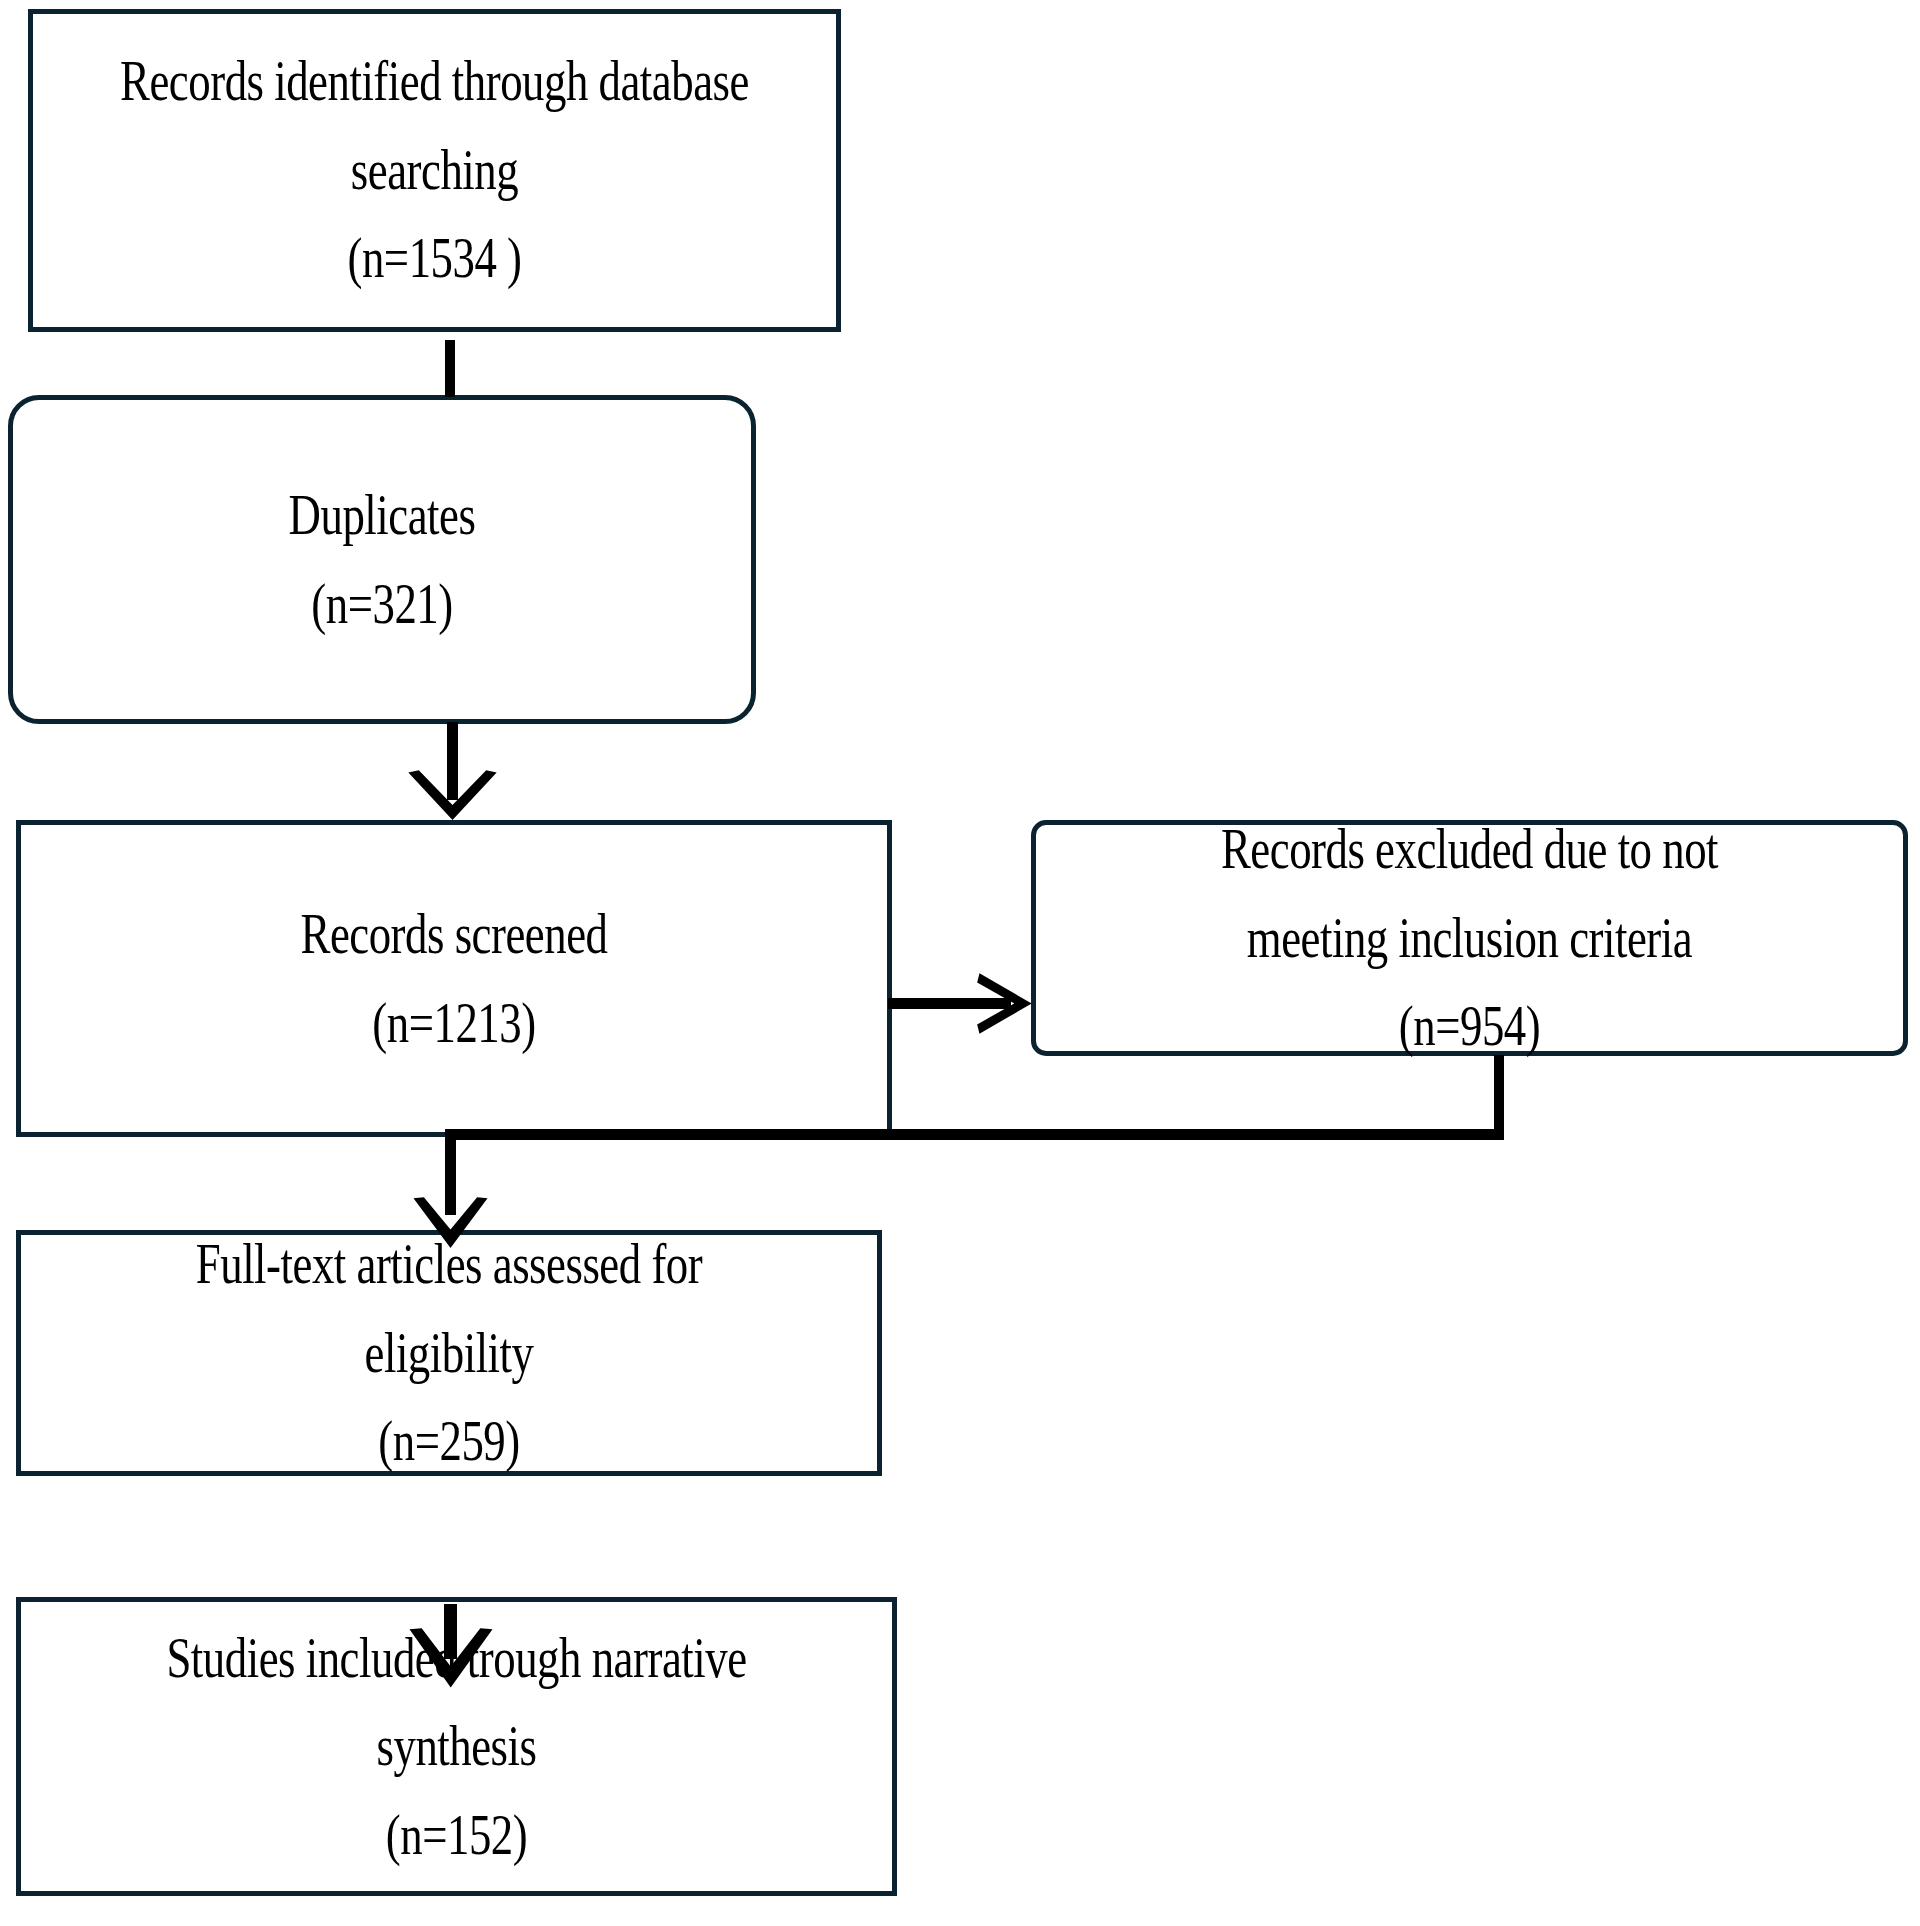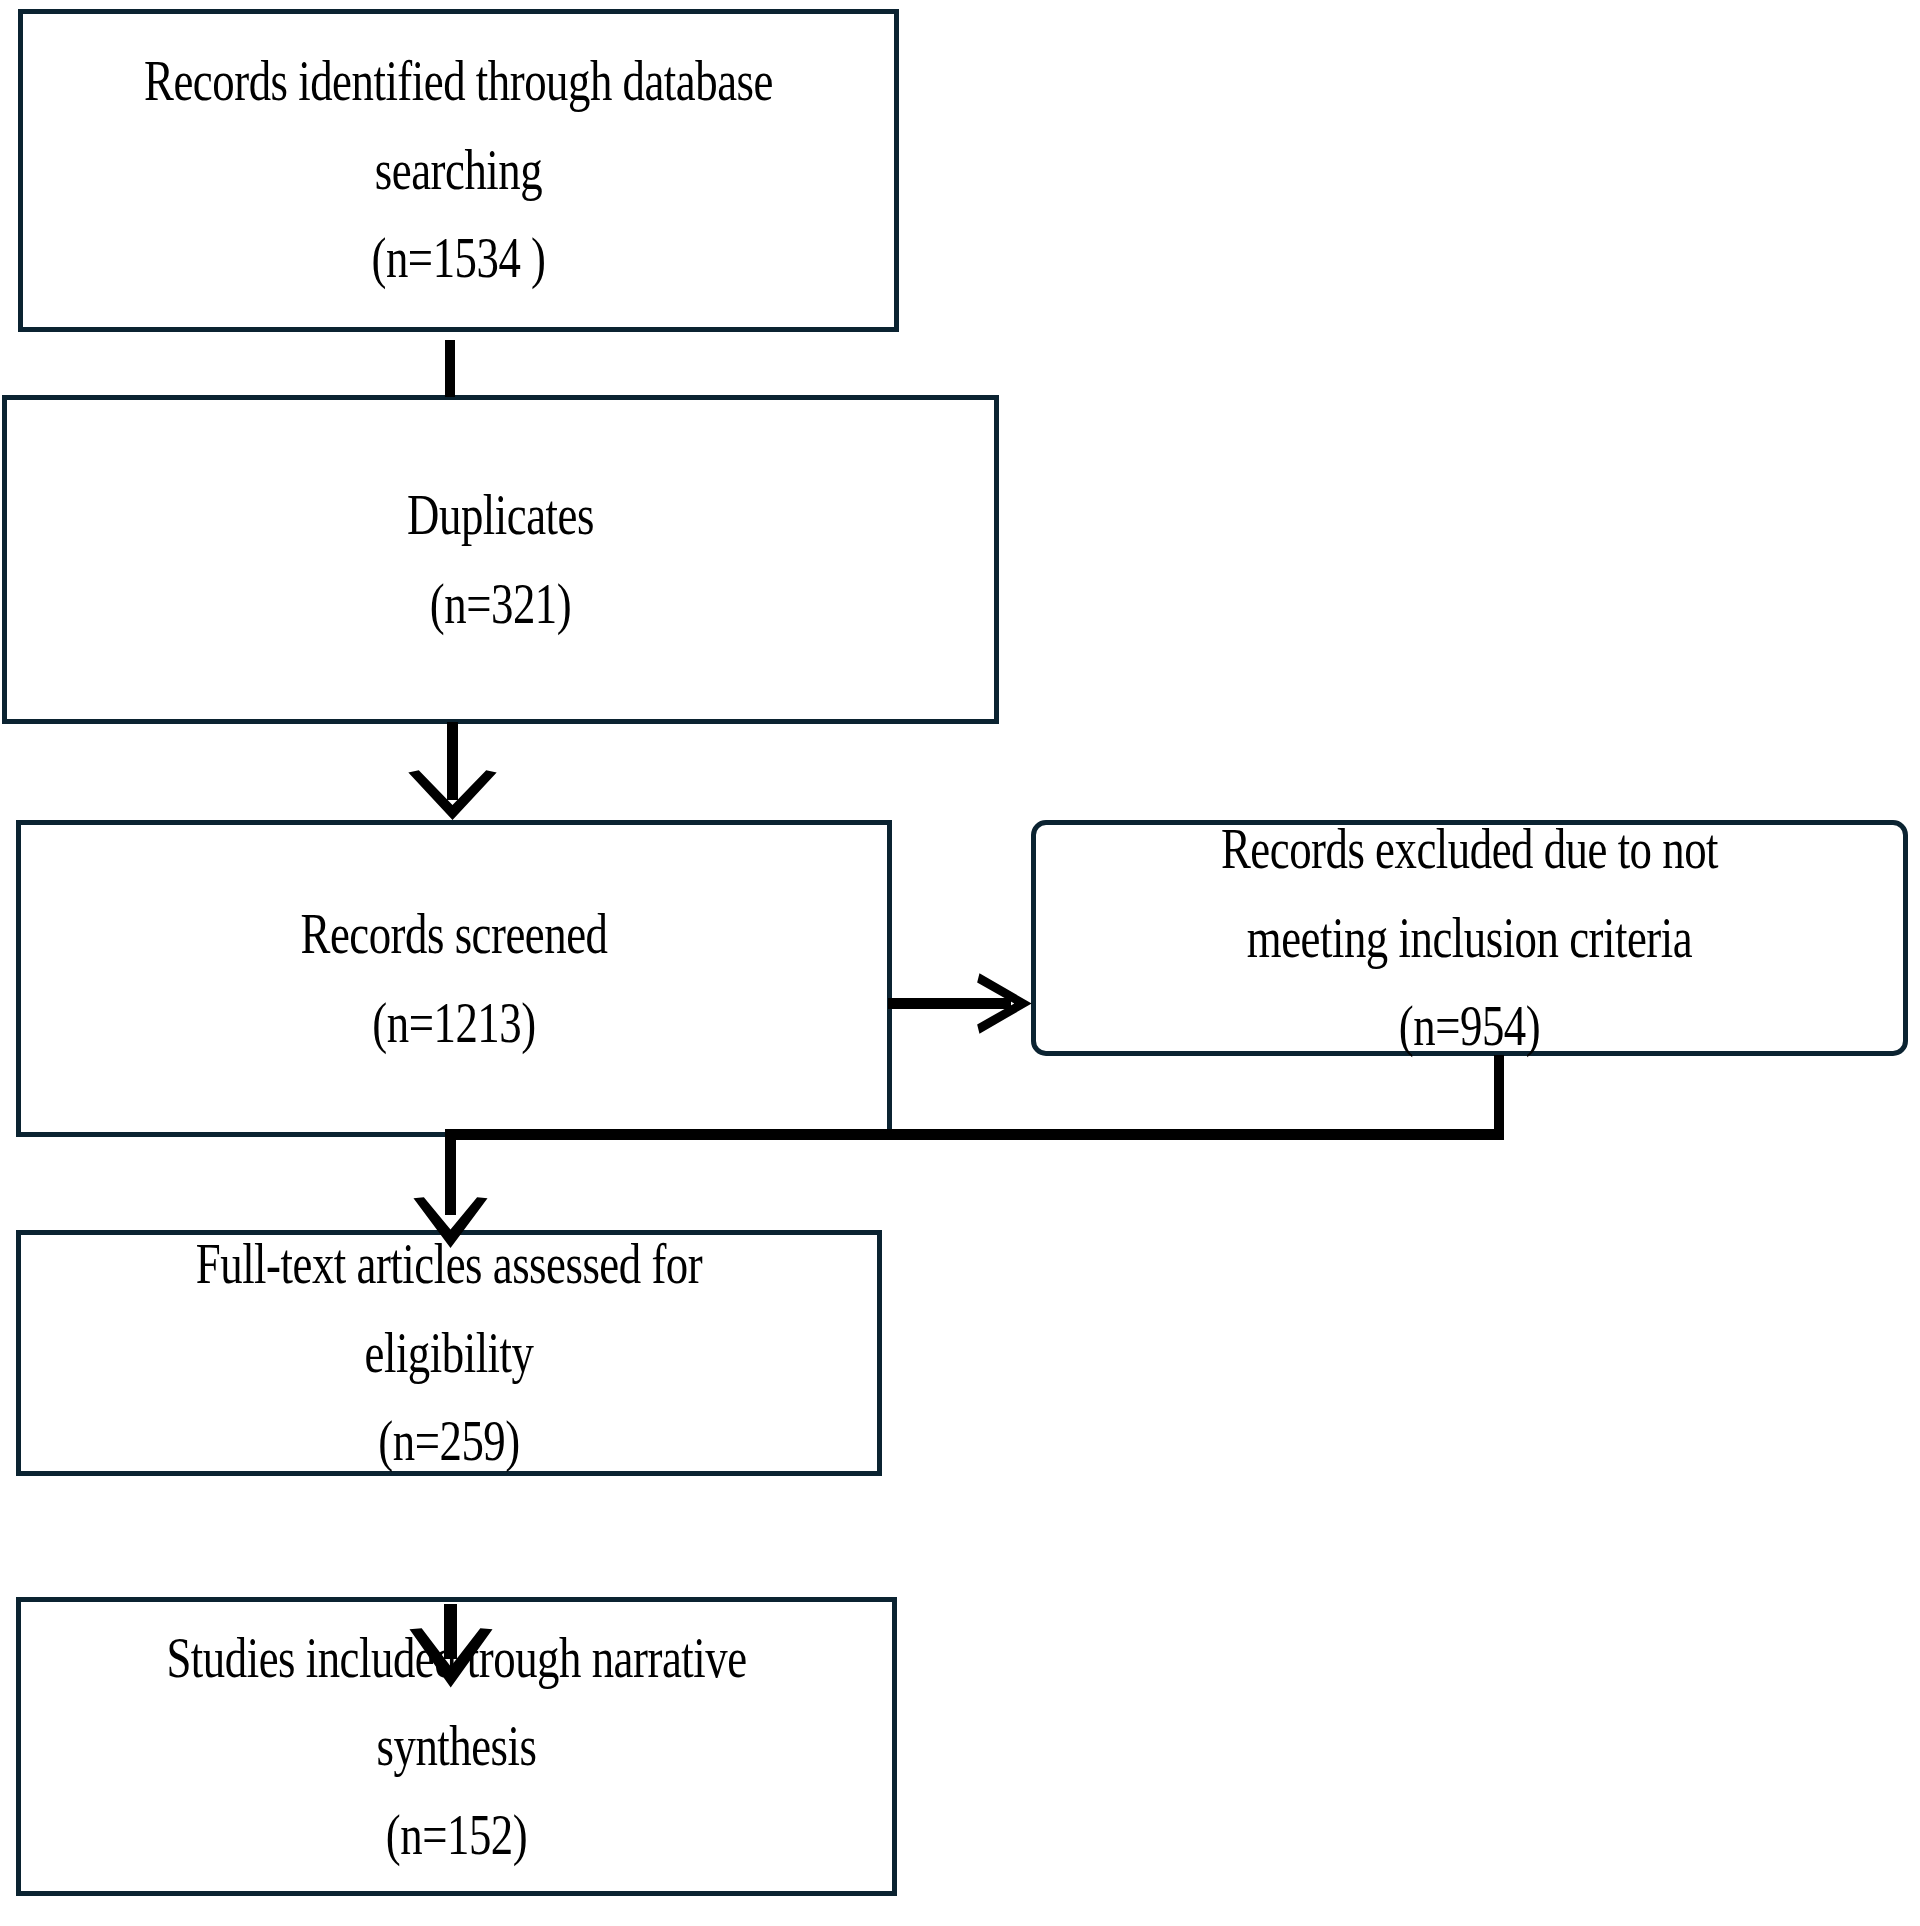--- a/index.html
+++ b/index.html
@@ -35,22 +35,22 @@
     font-size: 56px;
     line-height: 1.58;
     font-weight: 400;
     letter-spacing: -0.6px;
     transform: scaleX(0.80);
     transform-origin: center center;
     white-space: nowrap;
   }
 
   
-  #box-identified  { left: 18px;   top: 8.7px;   width: 881px; height: 323px; }
-  #box-duplicates  { left: 2px;   top: 395px;  width: 997px; height: 329px; }
+  #box-identified  { left: 28px;   top: 8.7px;   width: 813px; height: 323px; }
+  #box-duplicates  { left: 8px;   top: 395px;  width: 748px; height: 329px; border-radius: 31px; }
   #box-screened    { left: 15.7px;   top: 820px; width: 876px; height: 317px; }
   #box-excluded    { left: 1031px; top: 820px; width: 877px; height: 236px; }
   #box-fulltext    { left: 15.7px;   top: 1230px; width: 866px; height: 246px; }
   #box-included    { left: 15.7px;   top: 1597px; width: 881px; height: 299px; }
 
   
   .conn {
     position: absolute;
     background: #000000;
   }

